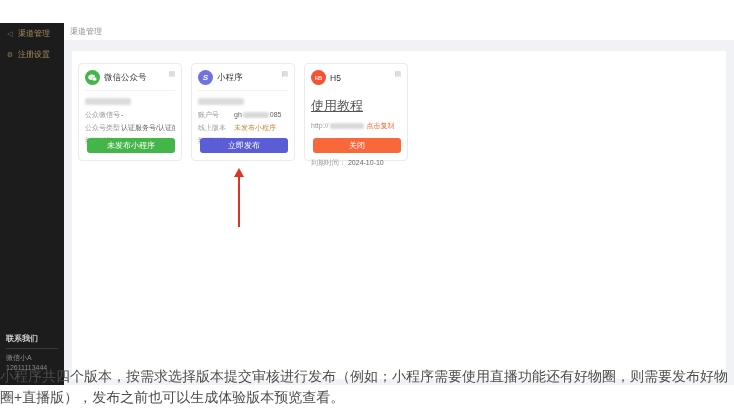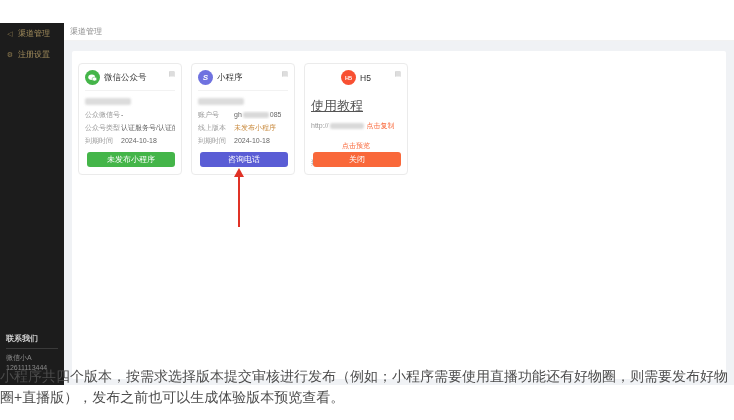--- a/index.html
+++ b/index.html
@@ -17,21 +17,21 @@
   .contact .c-div { border-top:1px solid #3a3a3a; margin:4px 0; }
   .contact .c-line { font-size:7px; color:#8a8a8a; line-height:10px; }
 
   
   .main { position:absolute; left:64px; top:0; right:0; height:362px; }
   .topbar { height:18px; background:#fff; display:flex; align-items:center; padding-left:6px; border-bottom:1px solid #f2f2f2; }
   .crumb { font-size:8px; color:#8a8a8a; }
   .panel { position:absolute; left:8px; right:8px; top:28px; bottom:6px; background:#fff; border-radius:2px; }
   .cards { display:flex; gap:9px; padding:12px 0 0 6px; }
 
-  .card { width:104px; height:112px; background:#fff; border:1px solid #ebebeb; border-radius:4px; position:relative; padding:6px; }
+  .card { width:104px; height:98px; background:#fff; border:1px solid #ebebeb; border-radius:4px; position:relative; padding:6px; }
   .card-head { display:flex; align-items:center; gap:4px; padding-bottom:5px; border-bottom:1px solid #f2f2f2; }
   .badge { width:15px; height:15px; border-radius:50%; display:flex; align-items:center; justify-content:center; color:#fff; flex:none; }
   .badge.green { background:#44b549; }
   .badge.purple { background:#6f72e0; font-style:italic; font-weight:bold; font-size:8px; }
   .badge.red { background:#f85032; font-weight:bold; font-size:5.5px; }
   .badge.blue { background:#4b9cfa; font-weight:bold; font-size:4.5px; }
   .card-title { font-size:8.5px; color:#333; }
   .corner-icon { position:absolute; right:6px; top:6px; font-size:7px; color:#c0c0c0; cursor:pointer; }
 
   .redacted { width:46px; height:7px; background:#dcdcdc; border-radius:2px; filter:blur(1px); margin:7px 0 6px 0; }
@@ -139,25 +139,25 @@
             <span class="val"><span>gh</span><span class="blur-bar"></span><span>085</span></span>
           </div>
           <div class="row">
             <span class="lab">线上版本</span>
             <span class="val status">未发布小程序</span>
           </div>
           <div class="row">
             <span class="lab">到期时间</span>
             <span class="val">2024-10-18</span>
           </div>
-          <button class="btn purple">咨询电话</button>
+          <button class="btn purple">立即发布</button>
         </div>
 
         <div class="card">
-          <div class="card-head" style="border-bottom:none;justify-content:center;">
+          <div class="card-head" style="border-bottom:none;">
             <span class="badge red">H5</span>
             <span class="card-title">H5</span>
             <span class="corner-icon">▤</span>
           </div>
           <span class="tutorial">使用教程</span>
           <div class="url-line">
             <span>http://</span><span class="blur-bar" style="width:34px;"></span>
             <span class="olink">点击复制</span>
           </div>
           <div class="preview-line">

